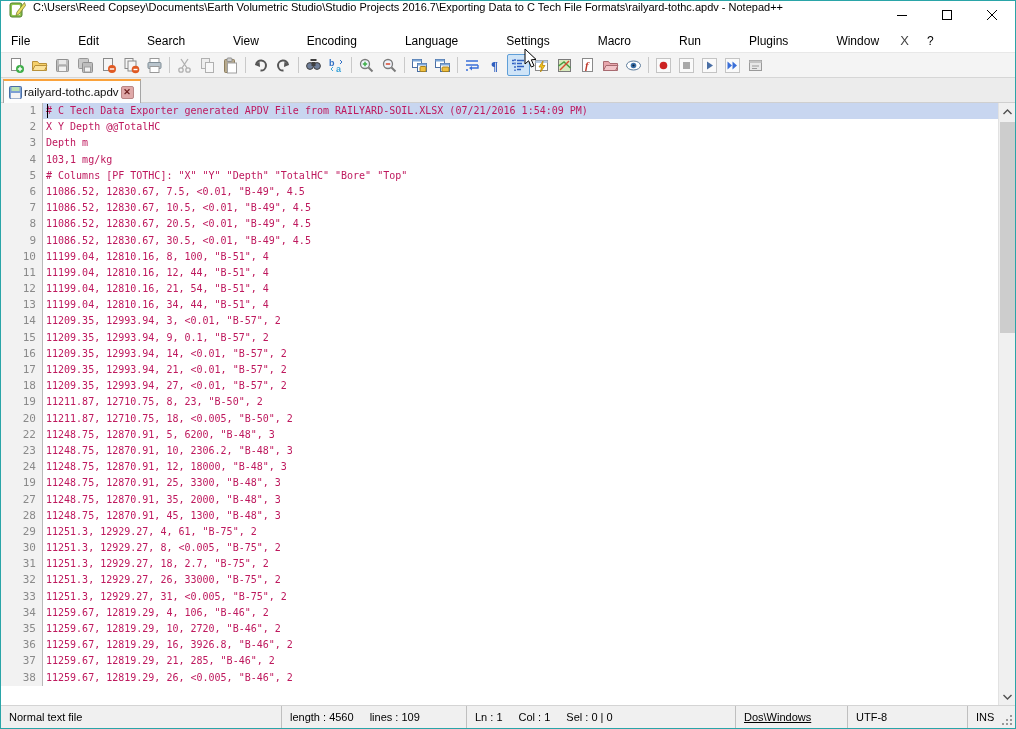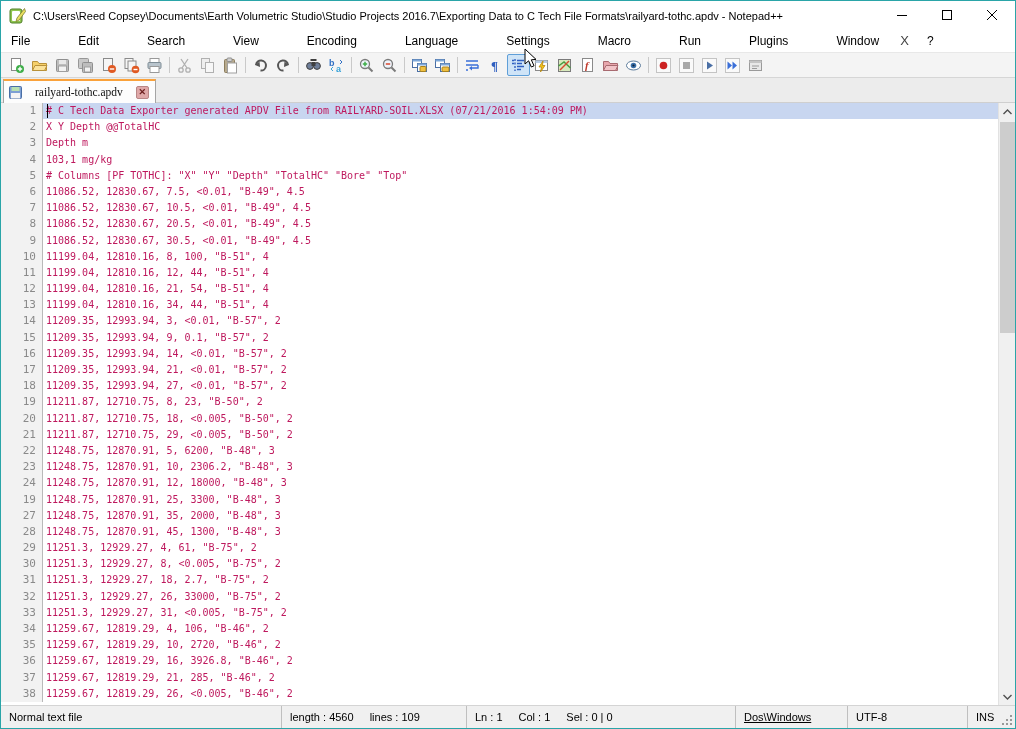--- a/index.html
+++ b/index.html
@@ -2,21 +2,21 @@
 <html><head>
 <meta charset="utf-8">
 <style>
   * { margin:0; padding:0; box-sizing:border-box; }
   html,body { width:1016px; height:729px; overflow:hidden; background:#fff;
               font-family:"Liberation Sans", sans-serif; }
   .window { position:absolute; inset:0; border:1px solid #2aa5a8; background:#fff;
             display:flex; flex-direction:column; }
 
   
-  .titlebar { height:29px; flex:0 0 29px; background:#fff; display:flex; align-items:center;
+  .titlebar { height:29px; flex:0 0 29px; background:#fff; display:flex; align-items:flex-start;
               padding-left:8px; }
   .app-icon { width:17px; height:17px; margin-right:7px; flex:0 0 auto; }
   .title-text { font-size:11px; color:#000; white-space:nowrap; overflow:hidden; }
   .win-controls { margin-left:auto; display:flex; height:100%; }
   .win-btn { width:45px; height:100%; display:flex; align-items:center; justify-content:center; }
 
   
   .menubar { height:22px; flex:0 0 22px; background:#fff; display:flex; align-items:center;
              font-size:12px; color:#000; position:relative; padding-left:2px;gap:32px; }
   .menu-item { padding:3px 8px; cursor:default; }
@@ -30,22 +30,22 @@
   .tb-btn { width:23px; height:22px; display:flex; align-items:center; justify-content:center;
             border:1px solid transparent; }
   .tb-btn.active { background:#cfe4f7; border:1px solid #5f9fd8; border-radius:2px; }
   .tb-sep { width:1px; height:16px; background:#c9c9c9; margin:0 3px; flex:0 0 1px; }
   .tb-btn svg { display:block; }
 
   
   .tabbar { height:25px; flex:0 0 25px; background:#ececec; display:flex; align-items:flex-end;
             padding-left:2px; border-bottom:1px solid #cfcfcf; }
   .tab { height:24px; background:#fdfdfd; border:1px solid #a5a5a5; border-bottom:none;
-         border-top:2px solid #faa23b; display:flex; align-items:center; gap:13px;
-         padding:0 6px 0 5px; font-size:11.5px; color:#111; position:relative; top:1px;font-family:Liberation Serif, serif; }
+         border-top:2px solid #faa23b; display:flex; align-items:center; gap:2px;
+         padding:0 6px 0 5px; font-size:11.5px; color:#111; position:relative; top:1px; }
   .tab-save-icon { width:13px; height:13px; }
   .tab-close { width:13px; height:13px; background:#dfa8a8; border:1px solid #b98686;
                border-radius:2px; display:flex; align-items:center; justify-content:center;
                font-size:9px; font-weight:bold; color:#6d2020; line-height:1; }
 
   
   .editor { flex:1 1 auto; position:relative; background:#fff; overflow:hidden; display:flex; }
   .editor-content { flex:1 1 auto; overflow:hidden; }
   .row { display:flex; height:16.19px; }
   .ln { flex:0 0 42px; width:42px; text-align:right; padding-right:6px;
@@ -446,24 +446,20 @@
         </div>
         <div class="row">
           <span class="ln">19</span>
           <span class="code">11211.87, 12710.75, 8, 23, "B-50", 2</span>
         </div>
         <div class="row">
           <span class="ln">20</span>
           <span class="code">11211.87, 12710.75, 18, &lt;0.005, "B-50", 2</span>
         </div>
         <div class="row">
-          <span class="ln">21</span>
-          <span class="code">11211.87, 12710.75, 29, &lt;0.005, "B-50", 2</span>
-        </div>
-        <div class="row">
           <span class="ln">22</span>
           <span class="code">11248.75, 12870.91, 5, 6200, "B-48", 3</span>
         </div>
         <div class="row">
           <span class="ln">23</span>
           <span class="code">11248.75, 12870.91, 10, 2306.2, "B-48", 3</span>
         </div>
         <div class="row">
           <span class="ln">24</span>
           <span class="code">11248.75, 12870.91, 12, 18000, "B-48", 3</span>

